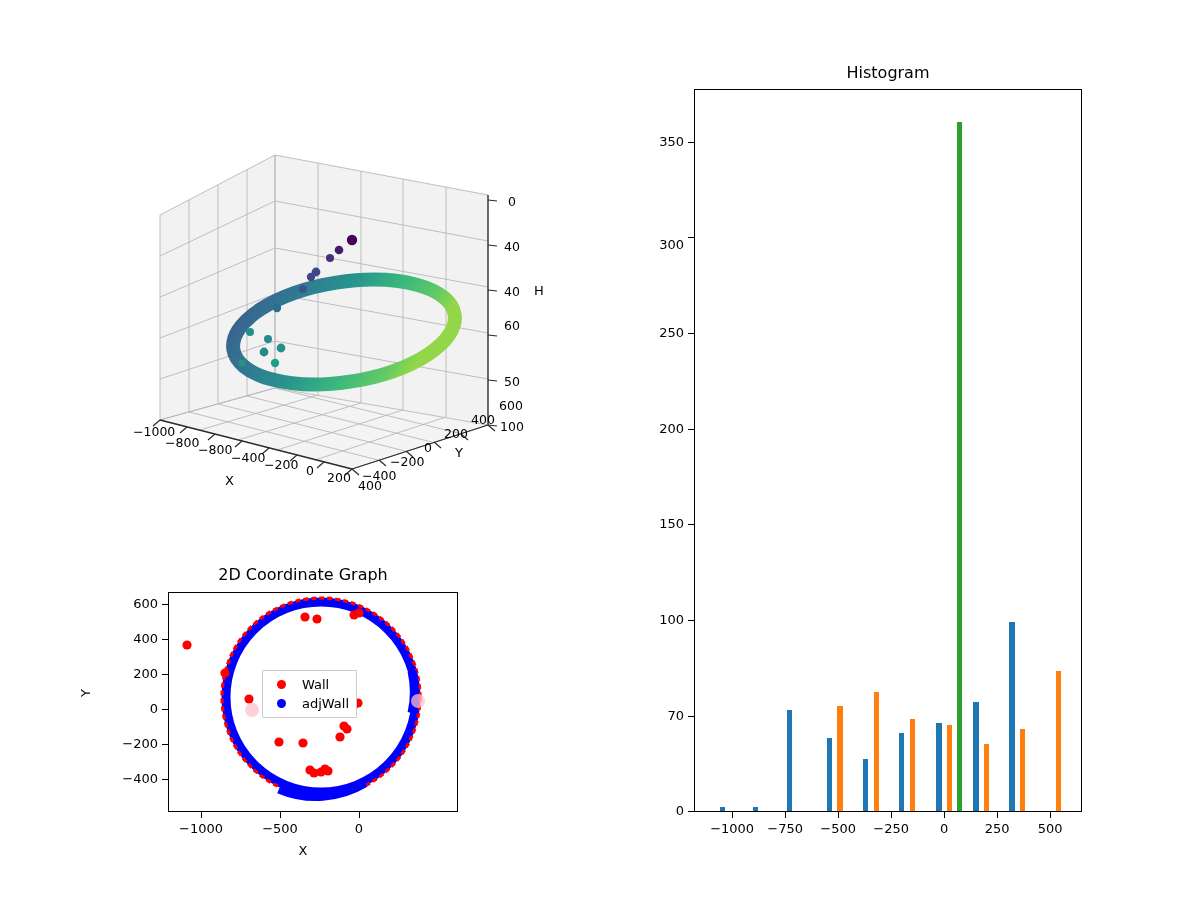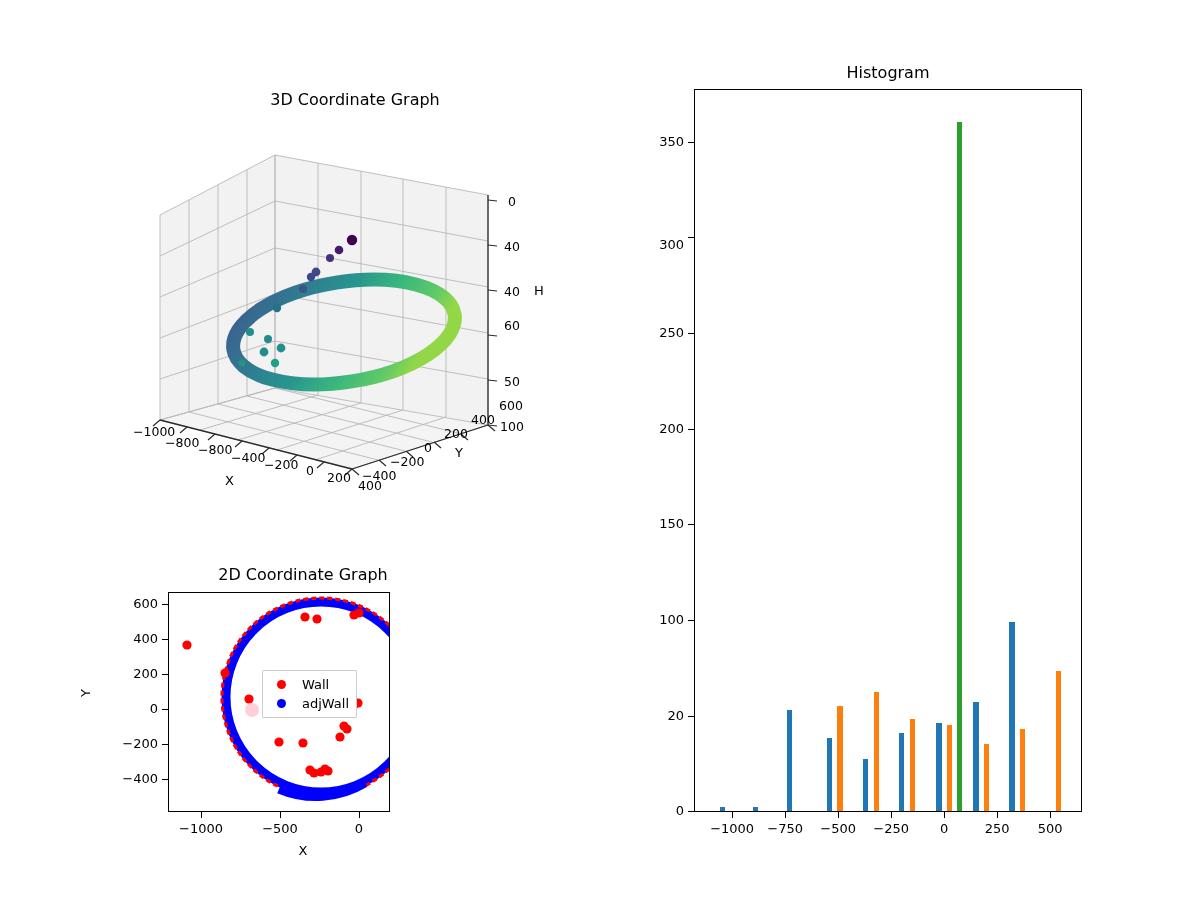--- a/index.html
+++ b/index.html
@@ -10,21 +10,21 @@
   .title{position:absolute;text-align:center;font-size:16px;color:#000;white-space:nowrap;}
   .ticklbl{position:absolute;font-size:13px;color:#000;white-space:nowrap;}
   .axlbl{position:absolute;font-size:13px;color:#000;white-space:nowrap;}
 
   
   #ax3d{position:absolute;left:130px;top:120px;width:450px;height:400px;}
   #ax3d .tick3{font-size:12.5px;}
   #ax3d svg{position:absolute;left:0;top:0;}
 
   
-  #ax2d{position:absolute;left:168px;top:592px;width:222px;height:220px;
+  #ax2d{position:absolute;left:168px;top:592px;width:290px;height:220px;
         border:1.1px solid #000;box-sizing:border-box;background:#fff;overflow:hidden;}
   #ax2d svg{position:absolute;left:0;top:0;}
   .tickmark{position:absolute;background:#000;}
 
   #legend2d{position:absolute;left:93px;top:77px;background:#fff;border:0.8px solid #ccc;
             border-radius:1px;padding:4px 7px 4px 5px;z-index:6;}
   #legend2d .row{display:flex;align-items:center;height:19px;}
   #legend2d .dot{width:9px;height:9px;border-radius:50%;margin:0 16px 0 9px;flex:none;}
   #legend2d .lbl{font-size:13px;color:#000;white-space:nowrap;}
 
@@ -32,21 +32,20 @@
   #axhist{position:absolute;left:694px;top:89px;width:388px;height:723px;
           border:1.1px solid #000;box-sizing:border-box;background:#fff;}
   #histbars{position:absolute;left:0;bottom:0;width:100%;height:100%;}
   .hbar{position:absolute;bottom:0;}
 </style>
 </head>
 <body>
 
 <div id="figure">
 
-  <div class="title" style="left:130px;top:90px;width:450px;">3D Coordinate Graph</div>
 
   <div id="ax3d">
     <svg width="450" height="400" viewBox="0 0 450 400">
       <defs>
         <linearGradient id="ringgrad" x1="0" y1="0" x2="1" y2="0.4">
           <stop offset="0" stop-color="#3b518b"></stop>
           <stop offset="0.25" stop-color="#2c728e"></stop>
           <stop offset="0.5" stop-color="#21918c"></stop>
           <stop offset="0.72" stop-color="#35b779"></stop>
           <stop offset="0.9" stop-color="#5ec962"></stop>
@@ -291,21 +290,21 @@
   <div class="tickmark" style="left:688px;top:811px;width:6px;height:1.2px;"></div>
   <div class="tickmark" style="left:688px;top:716px;width:6px;height:1.2px;"></div>
   <div class="tickmark" style="left:688px;top:620px;width:6px;height:1.2px;"></div>
   <div class="tickmark" style="left:688px;top:524px;width:6px;height:1.2px;"></div>
   <div class="tickmark" style="left:688px;top:429px;width:6px;height:1.2px;"></div>
   <div class="tickmark" style="left:688px;top:333px;width:6px;height:1.2px;"></div>
   <div class="tickmark" style="left:688px;top:237px;width:6px;height:1.2px;"></div>
   <div class="tickmark" style="left:688px;top:142px;width:6px;height:1.2px;"></div>
 
   <div class="ticklbl" style="left:630px;top:803px;width:54px;text-align:right;">0</div>
-  <div class="ticklbl" style="left:630px;top:708px;width:54px;text-align:right;">20</div>
+  <div class="ticklbl" style="left:630px;top:708px;width:54px;text-align:right;">70</div>
   <div class="ticklbl" style="left:630px;top:612px;width:54px;text-align:right;">100</div>
   <div class="ticklbl" style="left:630px;top:516px;width:54px;text-align:right;">150</div>
   <div class="ticklbl" style="left:630px;top:421px;width:54px;text-align:right;">200</div>
   <div class="ticklbl" style="left:630px;top:325px;width:54px;text-align:right;">250</div>
   <div class="ticklbl" style="left:630px;top:229px;width:54px;text-align:right;margin-top:8px;">300</div>
   <div class="ticklbl" style="left:630px;top:134px;width:54px;text-align:right;">350</div>
 
   <div id="hist-xticks">
       <div class="tickmark" style="left: 732.164px; top: 812px; width: 1.2px; height: 6px;"></div>
       <div class="ticklbl" style="left: 692.164px; top: 821px; width: 80px; text-align: center;">−1000</div>

